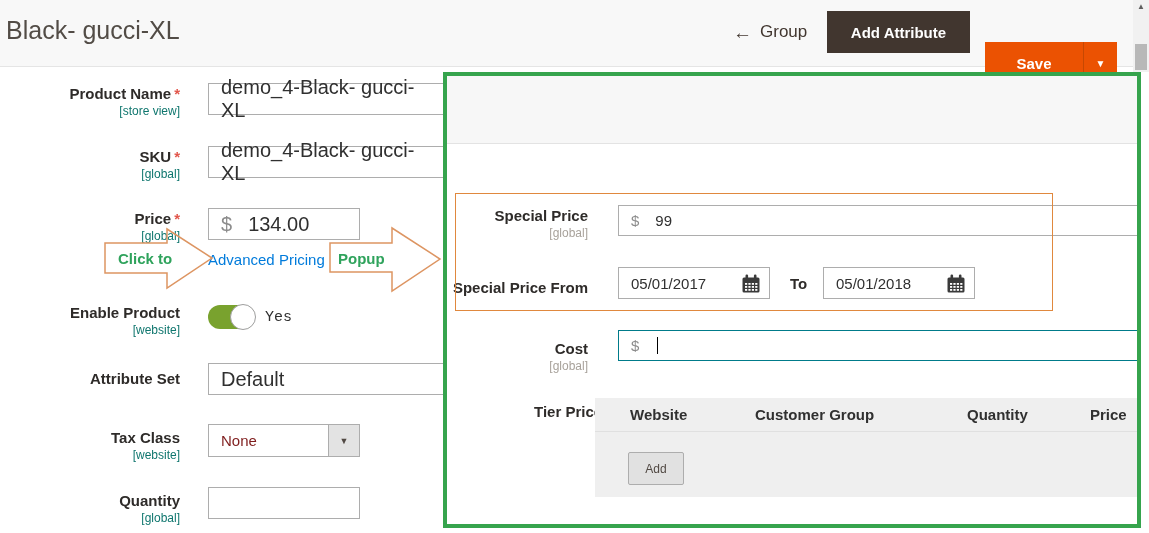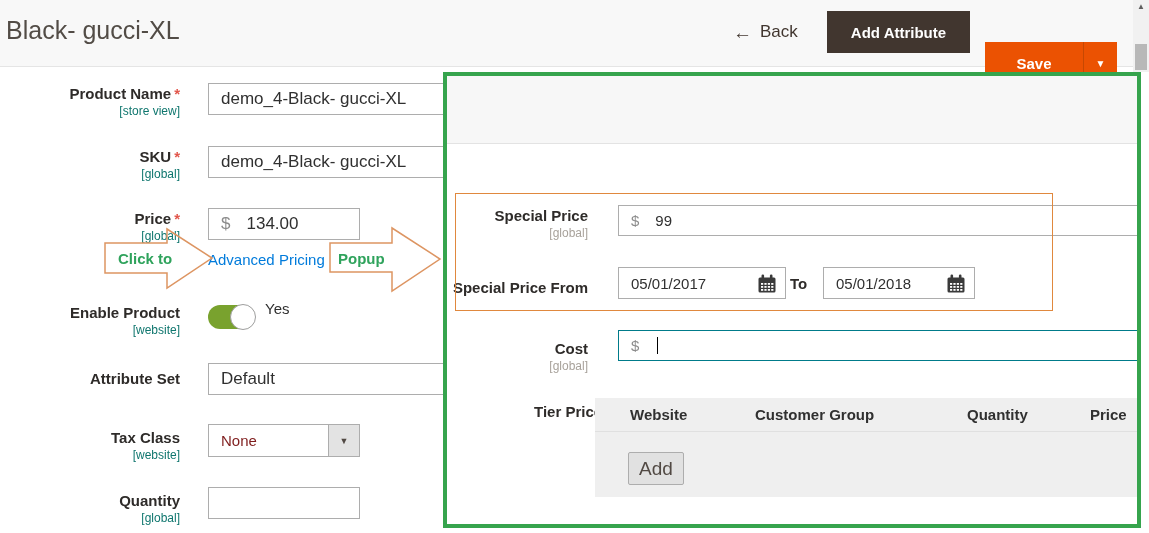--- a/index.html
+++ b/index.html
@@ -28,28 +28,28 @@
   .scroll-up { position:absolute; left:0; top:2px; width:16px; text-align:center;
     font-size:8px; color:#5f5f5f; }
   .scroll-thumb { position:absolute; left:2px; top:44px; width:12px; height:26px; background:#b8b8b8; }
 
   
   .lbl { position:absolute; left:18px; width:162px; text-align:right; }
   .lbl .main { font-size:15px; color:#2e2b29; font-weight:bold; }
   .lbl .scope { font-size:12px; color:#0f766e; margin-top:2px; }
   .req { color:#e2574c; margin-left:3px; }
   .tin { position:absolute; background:#fff; border:1px solid #adadad; height:32px;
-    font-size:17px; color:#303030; display:flex; align-items:center; padding:0 12px; }
+    font-size:20px; color:#303030; display:flex; align-items:center; padding:0 12px; }
   .cur { color:#8c8c8c; margin-right:16px; }
   .link { position:absolute; color:#007bdb; font-size:15px; cursor:pointer; }
   .toggle { position:absolute; left:208px; top:305px; width:47px; height:24px;
     background:#79a22e; border-radius:13px; cursor:pointer; }
   .toggle .knob { position:absolute; right:-1px; top:-1px; width:26px; height:26px;
     background:#fff; border:1px solid #9e9e9e; border-radius:50%; }
-  .toggle-text { position:absolute; left:265px; top:300px; font-size:15px; color:#303030; }
+  .toggle-text { position:absolute; left:265px; top:309px; font-size:15px; color:#303030;font-family:Liberation Mono, monospace; }
   .select-box { position:absolute; left:208px; top:424px; width:152px; height:33px;
     border:1px solid #adadad; background:#fff; display:flex; cursor:pointer; }
   .select-val { flex:1; display:flex; align-items:center; padding-left:12px; font-size:15px; color:#7f1d1d; }
   .select-caret { width:31px; background:#e3e3e3; border-left:1px solid #adadad;
     display:flex; align-items:center; justify-content:center; font-size:9px; color:#514943; }
 
   
   .anno-svg { position:absolute; left:100px; top:220px; z-index:30; pointer-events:none; }
   .anno-text { position:absolute; z-index:31; font-size:15px; font-weight:bold; color:#2fa35c; }
   .anno-click { left:118px; top:250px; }
@@ -63,47 +63,47 @@
     background:#f7f7f7; border-bottom:1px solid #e3e3e3; }
   .orange-rect { position:absolute; left:8px; top:117px; width:598px; height:118px;
     border:1px solid #e0883e; z-index:6; pointer-events:none; }
   .plbl { position:absolute; width:141px; text-align:right; z-index:2; }
   .plbl .main { font-size:15px; color:#2e2b29; font-weight:bold; }
   .plbl .scope { font-size:12px; color:#a8a29b; margin-top:2px; }
   .plbl-tier { width:164px; }
   .pin { position:absolute; background:#fff; border:1px solid #adadad; font-size:15px;
     color:#303030; display:flex; align-items:center; padding:0 12px; z-index:2; }
   .pin-special { left:171px; top:129px; width:548px; height:31px; }
-  .pin-date1 { left:171px; top:191px; width:168px; height:32px; padding-right:34px; }
+  .pin-date1 { left:171px; top:191px; width:152px; height:32px; padding-right:34px; }
   .pin-date2 { left:376px; top:191px; width:152px; height:32px; padding-right:52px; }
   .pin-cost { left:171px; top:254px; width:548px; height:31px; border:1px solid #007b8a; }
   .to-label { position:absolute; left:343px; top:199px; font-size:15px; color:#2e2b29; font-weight:bold; z-index:2; }
   .cal { position:absolute; right:8px; top:6px; width:20px; height:20px; cursor:pointer; }
   .caret-line { width:1px; height:17px; background:#000; margin-left:2px; }
 
   .tier-block { position:absolute; left:148px; top:322px; width:542px; height:99px;
     background:#efefef; z-index:2; }
   .tier-head { position:relative; height:34px; border-bottom:1px solid #e0e0e0; }
   .tier-col { position:absolute; top:8px; font-size:15px; color:#303030; font-weight:bold; }
   .tc-0 { left:35px; } .tc-1 { left:160px; } .tc-2 { left:372px; } .tc-3 { left:495px; }
   .btn-add { position:absolute; left:33px; top:54px; width:56px; height:33px;
     background:#e1e1e1; border:1px solid #adadad; border-radius:2px;
-    font-size:19px; color:#514943; display:flex; align-items:center; justify-content:center;
+    font-size:12px; color:#514943; display:flex; align-items:center; justify-content:center;
     cursor:pointer; font-family:"Liberation Sans", sans-serif; }
 </style>
 </head>
 <body>
 
 <div class="app">
 
   <div class="page-header">
     <div class="page-title">Black- gucci-XL</div>
     <div class="back-link">
       <span class="back-arrow">←</span>
-      <span>Back</span>
+      <span>Group</span>
     </div>
     <button class="btn-dark">Add Attribute</button>
     <div class="btn-save-wrap">
       <div class="btn-save-main">Save</div>
       <div class="btn-save-caret">▼</div>
     </div>
   </div>
 
   <div class="scrollbar">
     <div class="scroll-up">▲</div>

